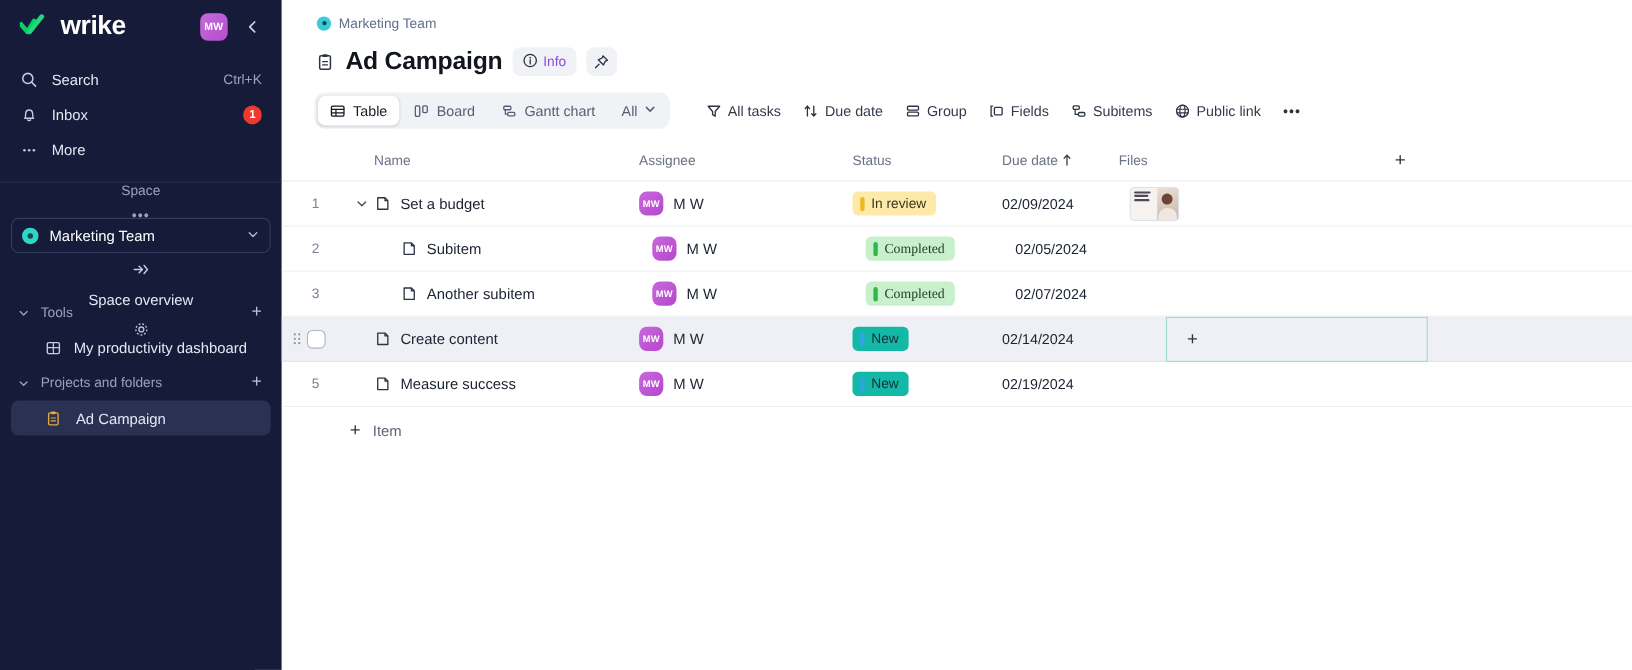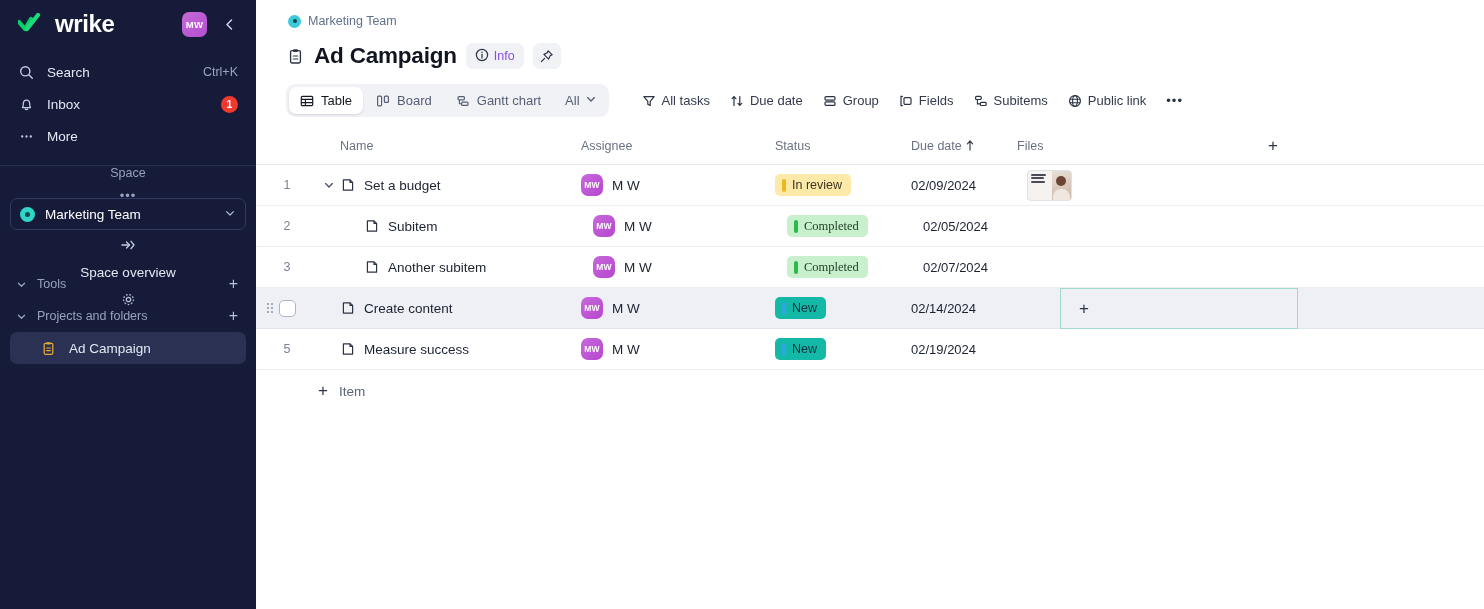--- a/index.html
+++ b/index.html
@@ -300,20 +300,29 @@
     <div class="sb-row group">
       <span class="chev-s">
         <svg width="11" height="11" viewBox="0 0 11 11">
             <path d="M2.4 4.2 L5.5 7.3 L8.6 4.2" stroke="#99a2bc" stroke-width="1.25" fill="none" stroke-linecap="round" stroke-linejoin="round"></path>
           </svg>
       </span>
       <span class="sb-label">Tools</span>
       <span class="plus-s">+</span>
     </div>
 
+    <div class="sb-row child">
+      <span class="sb-ico">
+        <svg width="15" height="15" viewBox="0 0 15 15">
+            <rect x="2" y="2.5" width="11" height="10" rx="1.3" stroke="#c6cde0" stroke-width="1.25" fill="none"></rect>
+            <path d="M7.5 2.5 L7.5 12.5 M2 7 L13 7" stroke="#c6cde0" stroke-width="1.1"></path>
+          </svg>
+      </span>
+      <span class="sb-label">My productivity dashboard</span>
+    </div>
 
     <div class="sb-row group">
       <span class="chev-s">
         <svg width="11" height="11" viewBox="0 0 11 11">
             <path d="M2.4 4.2 L5.5 7.3 L8.6 4.2" stroke="#99a2bc" stroke-width="1.25" fill="none" stroke-linecap="round" stroke-linejoin="round"></path>
           </svg>
       </span>
       <span class="sb-label">Projects and folders</span>
       <span class="plus-s">+</span>
     </div>

